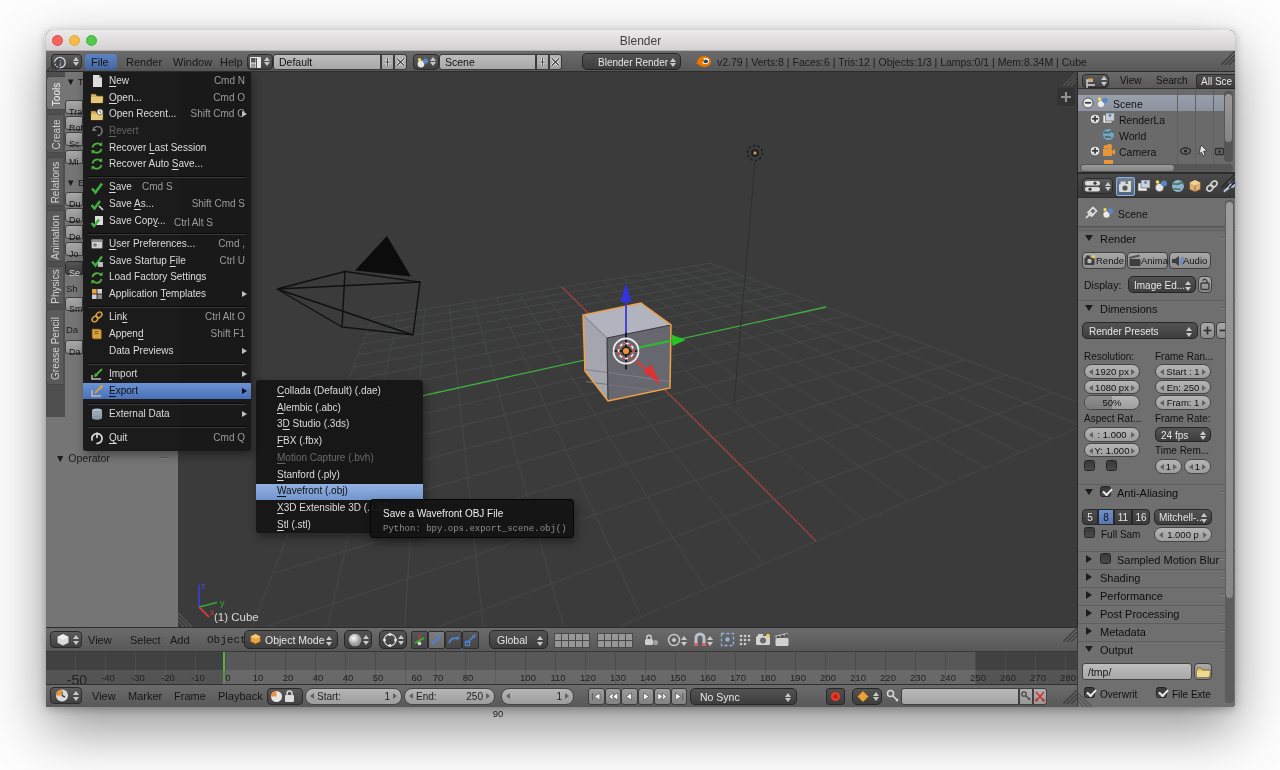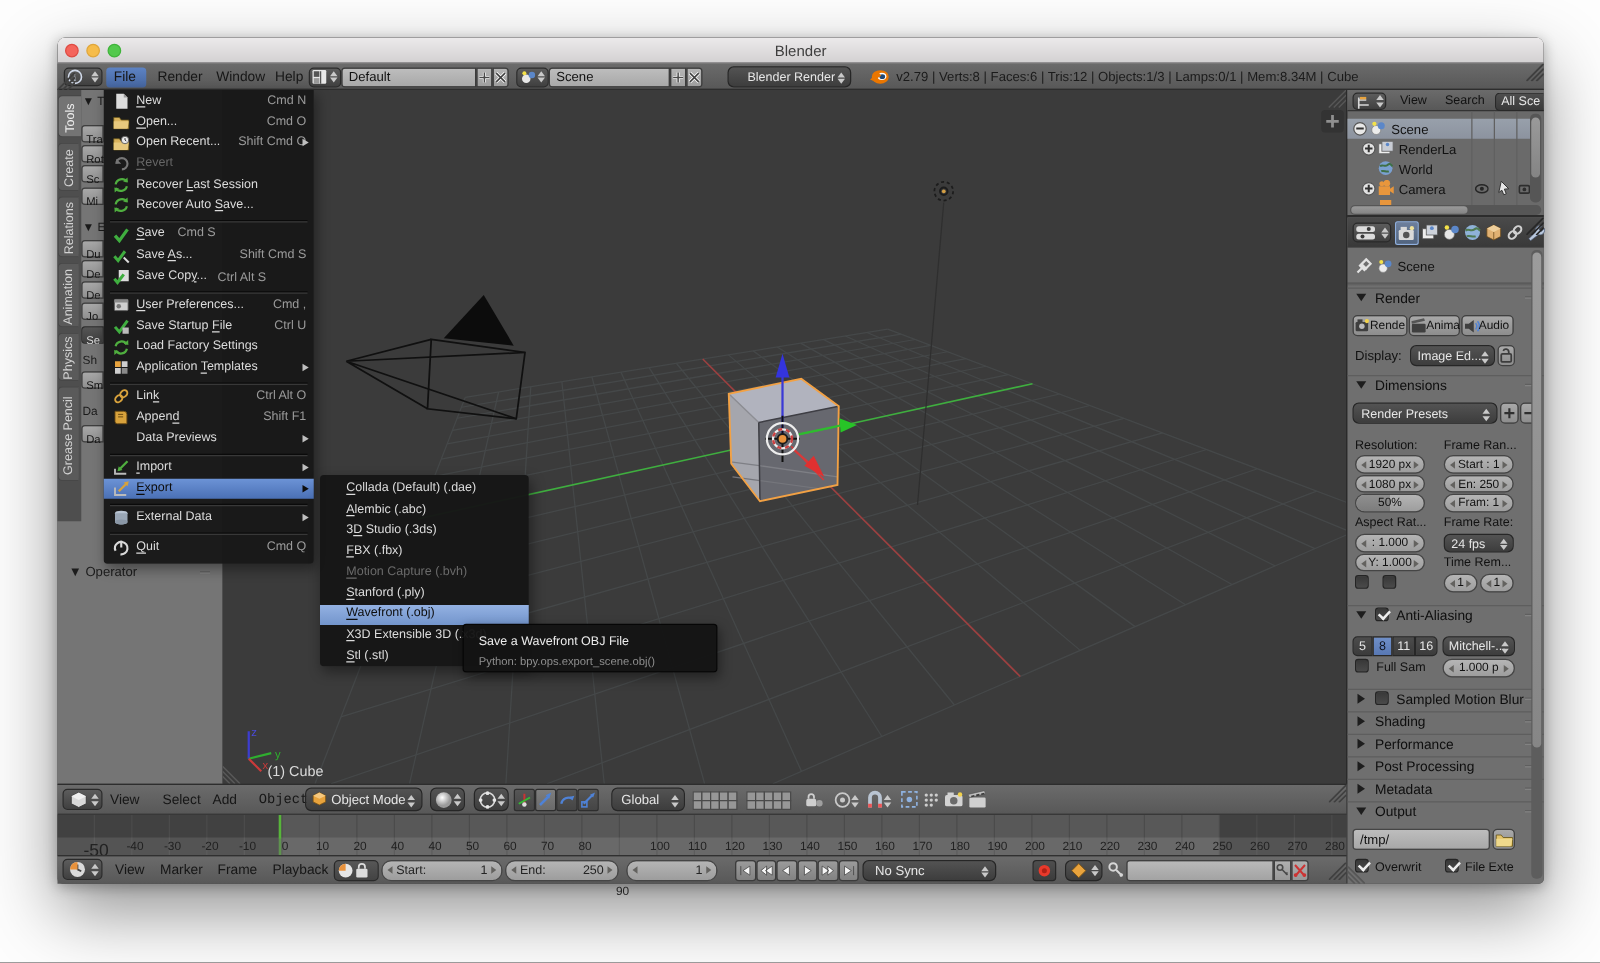--- a/index.html
+++ b/index.html
@@ -428,21 +428,21 @@
 <div class="a" style="left:94px;top:672px;width:28px;text-align:center;font-size:9.5px;color:#222">-40</div>
 <div class="a" style="left:124px;top:672px;width:28px;text-align:center;font-size:9.5px;color:#222">-30</div>
 <div class="a" style="left:154px;top:672px;width:28px;text-align:center;font-size:9.5px;color:#222">-20</div>
 <div class="a" style="left:184px;top:672px;width:28px;text-align:center;font-size:9.5px;color:#222">-10</div>
 <div class="a" style="left:214px;top:672px;width:28px;text-align:center;font-size:9.5px;color:#222">0</div>
 <div class="a" style="left:244px;top:672px;width:28px;text-align:center;font-size:9.5px;color:#222">10</div>
 <div class="a" style="left:274px;top:672px;width:28px;text-align:center;font-size:9.5px;color:#222">20</div>
 <div class="a" style="left:304px;top:672px;width:28px;text-align:center;font-size:9.5px;color:#222">40</div>
 <div class="a" style="left:334px;top:672px;width:28px;text-align:center;font-size:9.5px;color:#222">40</div>
 <div class="a" style="left:364px;top:672px;width:28px;text-align:center;font-size:9.5px;color:#222">50</div>
-<div class="a" style="left:394px;top:672px;width:28px;text-align:center;font-size:9.5px;color:#222">60</div>
+<div class="a" style="left:394px;top:672px;width:28px;text-align:right;font-size:9.5px;color:#222">60</div>
 <div class="a" style="left:424px;top:672px;width:28px;text-align:center;font-size:9.5px;color:#222">70</div>
 <div class="a" style="left:454px;top:672px;width:28px;text-align:center;font-size:9.5px;color:#222">80</div>
 <div class="a" style="left:484px;top:708px;width:28px;text-align:center;font-size:9.5px;color:#222">90</div>
 <div class="a" style="left:514px;top:672px;width:28px;text-align:center;font-size:9.5px;color:#222">100</div>
 <div class="a" style="left:544px;top:672px;width:28px;text-align:center;font-size:9.5px;color:#222">110</div>
 <div class="a" style="left:574px;top:672px;width:28px;text-align:center;font-size:9.5px;color:#222">120</div>
 <div class="a" style="left:604px;top:672px;width:28px;text-align:center;font-size:9.5px;color:#222">130</div>
 <div class="a" style="left:634px;top:672px;width:28px;text-align:center;font-size:9.5px;color:#222">140</div>
 <div class="a" style="left:664px;top:672px;width:28px;text-align:center;font-size:9.5px;color:#222">150</div>
 <div class="a" style="left:694px;top:672px;width:28px;text-align:center;font-size:9.5px;color:#222">160</div>
@@ -1022,13 +1022,13 @@
 <div class="a mi" style="left:277px;top:418.4px;color:#dcdcdc">3<u>D</u> Studio (.3ds)</div>
 <div class="a mi" style="left:277px;top:435.1px;color:#dcdcdc"><u>F</u>BX (.fbx)</div>
 <div class="a mi" style="left:277px;top:451.8px;color:#6a6a6a"><u>M</u>otion Capture (.bvh)</div>
 <div class="a mi" style="left:277px;top:468.5px;color:#dcdcdc"><u>S</u>tanford (.ply)</div>
 <div class="a" style="left:256px;top:483.7px;width:167px;height:16px;background:linear-gradient(#93b1e2,#7395cc)"></div>
 <div class="a mi" style="left:277px;top:485.2px;color:#0e0e0e"><u>W</u>avefront (.obj)</div>
 <div class="a mi" style="left:277px;top:501.9px;color:#dcdcdc"><u>X</u>3D Extensible 3D (.x3d)</div>
 <div class="a mi" style="left:277px;top:518.6px;color:#dcdcdc"><u>S</u>tl (.stl)</div>
 <div class="a" style="left:370px;top:499px;width:204px;height:39px;background:rgba(20,20,20,.96);border:1px solid #060606;border-radius:3px;box-shadow:2px 4px 9px rgba(0,0,0,.4)"></div>
 <div class="a tw" style="left:383px;top:508px;font-size:10px;color:#ececec">Save a Wavefront OBJ File</div>
-<div class="a tw" style="left:383px;top:524px;font-size:9px;color:#8e8e8e;font-family:Liberation Sans, sans-serif">Python: bpy.ops.export_scene.obj()</div>
+<div class="a tw" style="left:383px;top:524px;font-size:9px;color:#8e8e8e;font-family:Liberation Mono, monospace">Python: bpy.ops.export_scene.obj()</div>
 
 </body></html>

